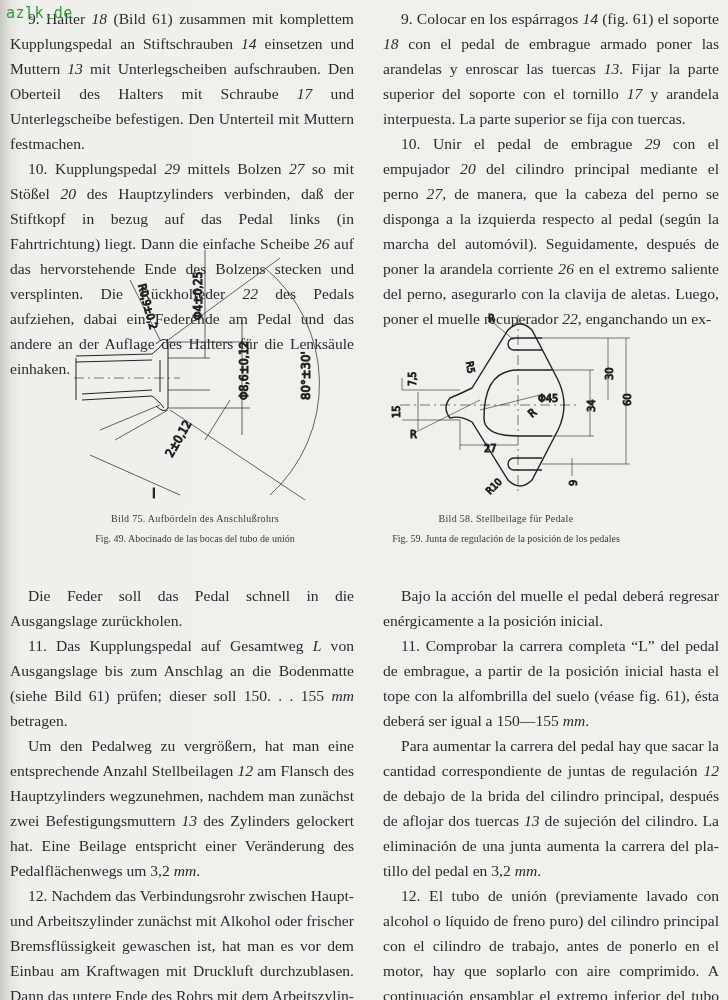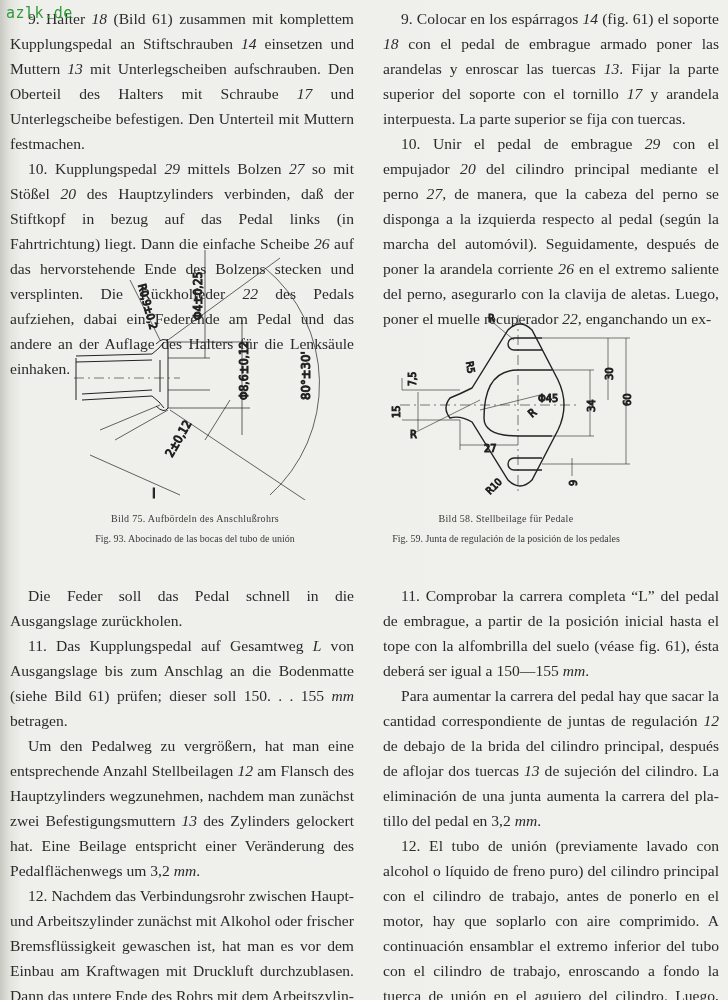--- a/index.html
+++ b/index.html
@@ -148,33 +148,34 @@
       <text font-size="11" x="104" y="162">27</text>
       <text font-size="11" transform="translate(233,90) rotate(-90)">30</text>
       <text font-size="11" transform="translate(215,122) rotate(-90)">34</text>
       <text font-size="11" transform="translate(251,116) rotate(-90)">60</text>
       <text font-size="11" transform="translate(197,196) rotate(-90)">9</text>
     </svg>
   </div>
 
   <div class="caption" id="cap75">
     <span class="de">Bild 75. Aufbördeln des Anschlußrohrs</span>
-    <span>Fig. 93. Abocinado de las bocas del tubo de unión</span>
+    <span>Fig. 49. Abocinado de las bocas del tubo de unión</span>
   </div>
   <div class="caption" id="cap76">
     <span class="de">Bild 58. Stellbeilage für Pedale</span>
     <span>Fig. 59. Junta de regulación de la posi­ción de los pedales</span>
   </div>
 
   <div class="col" id="col-bl">
       <p>Die Feder soll das Pedal schnell in die Ausgangslage zurückholen.</p>
       <p>11. Das Kupplungspedal auf Gesamtweg <i>L</i> von Ausgangslage bis zum Anschlag an die Bodenmatte (siehe Bild 61) prüfen; dieser soll 150. . . 155 <i>mm</i> betragen.</p>
       <p>Um den Pedalweg zu vergrößern, hat man eine entsprechende Anzahl Stellbeilagen <i>12</i> am Flansch des Hauptzylinders wegzunehmen, nachdem man zunächst zwei Befestigungsmut­tern <i>13</i> des Zylinders gelockert hat. Eine Bei­lage entspricht einer Veränderung des Pedal­flächenwegs um 3,2 <i>mm</i>.</p>
       <p>12. Nachdem das Verbindungsrohr zwischen Haupt- und Arbeitszylinder zunächst mit Al­kohol oder frischer Bremsflüssigkeit gewaschen ist, hat man es vor dem Einbau am Kraftwa­gen mit Druckluft durchzublasen. Dann das untere Ende des Rohrs mit dem Arbeitszylin­der verbinden, dabei die Anschlußmutter in die Gewindebohrung des Zylinders bis zum An­schlag schrauben. Danach Gummibeilage <i>53</i> auf das Rohr ziehen und das Rohr an Klam-</p>
     </div>
   <div class="col" id="col-br">
+      <p>Bajo la acción del muelle el pedal deberá regresar enérgicamente a la posición inicial.</p>
       <p>11. Comprobar la carrera completa “L” del pedal de embrague, a partir de la posición ini­cial hasta el tope con la alfombrilla del suelo (véase fig. 61), ésta deberá ser igual a 150—155 <i>mm</i>.</p>
       <p>Para aumentar la carrera del pedal hay que sacar la cantidad correspondiente de jun­tas de regulación <i>12</i> de debajo de la brida del cilindro principal, después de aflojar dos tuer­cas <i>13</i> de sujeción del cilindro. La elimina­ción de una junta aumenta la carrera del pla­tillo del pedal en 3,2 <i>mm</i>.</p>
       <p>12. El tubo de unión (previamente lavado con alcohol o líquido de freno puro) del ci­lindro principal con el cilindro de trabajo, an­tes de ponerlo en el motor, hay que soplarlo con aire comprimido. A continuación ensamb­lar el extremo inferior del tubo con el cilindro de trabajo, enroscando a fondo la tuerca de unión en el agujero del cilindro. Luego, poner en el tubo la junta de goma <i>53</i>, fijar el tubo</p>
     </div>
 
   <div class="pagenum">157</div>
 </div>
 
 </body></html>

